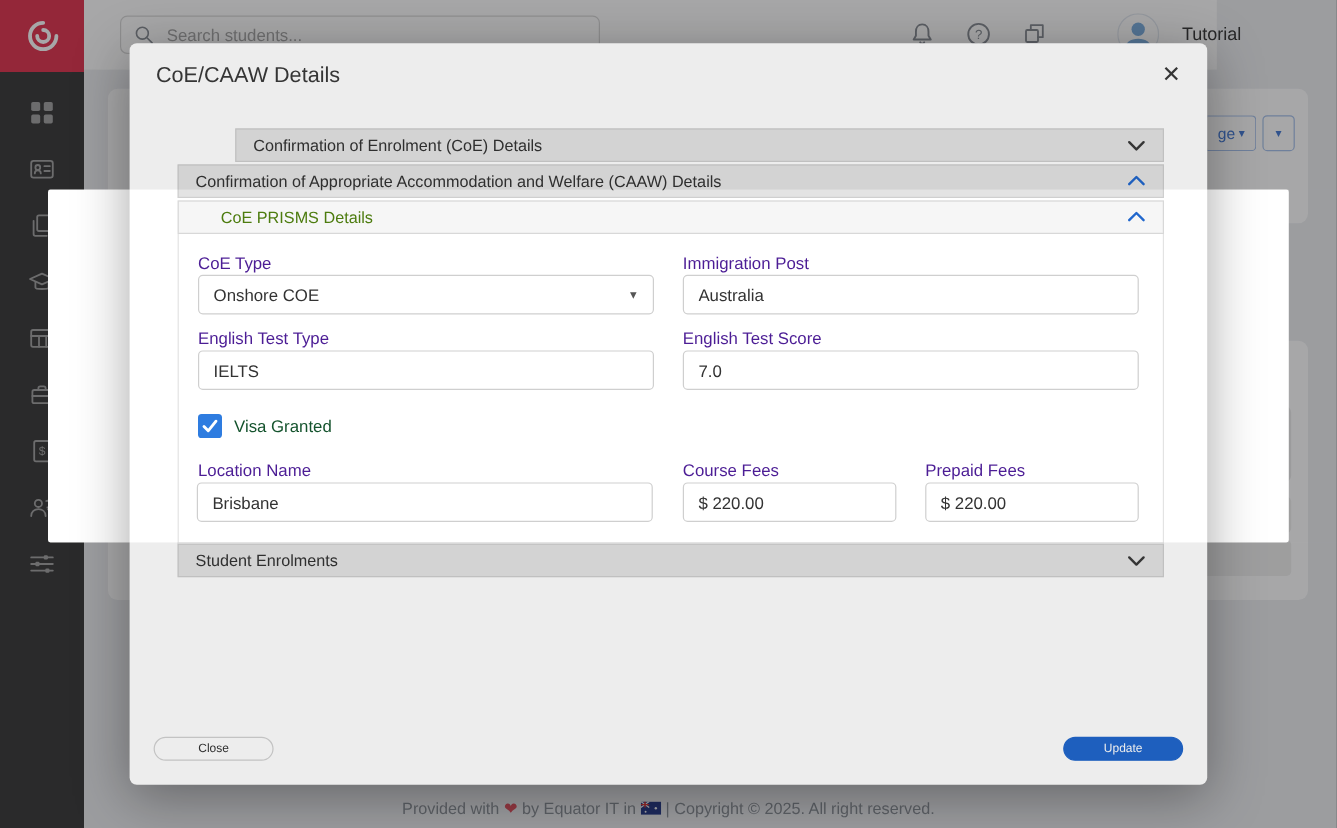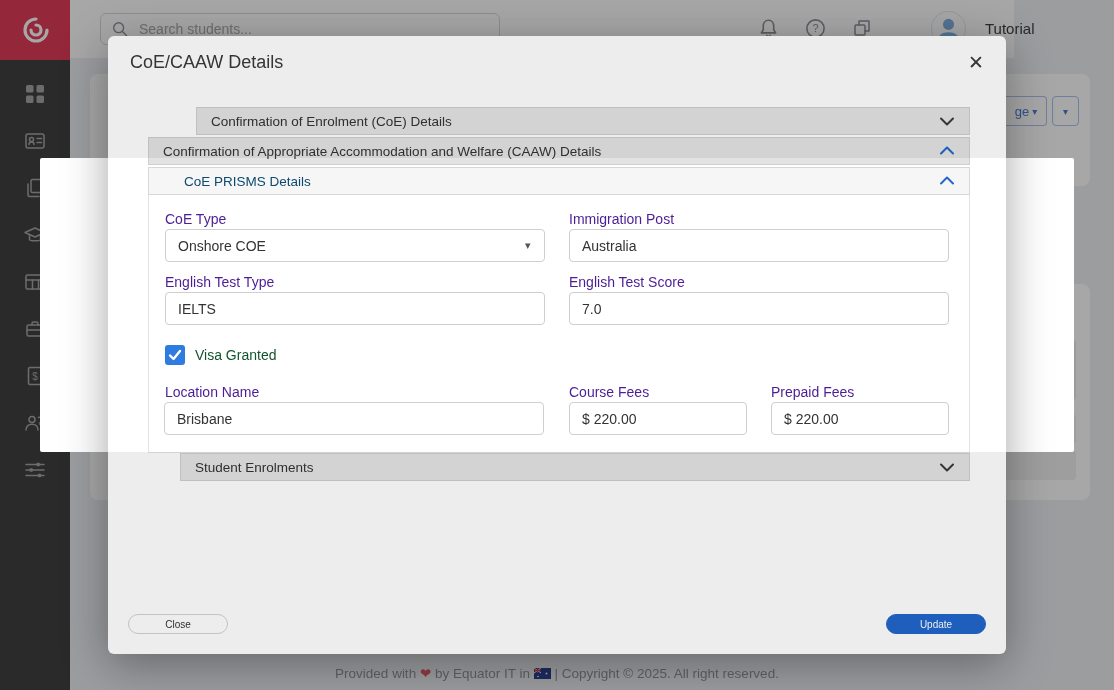--- a/index.html
+++ b/index.html
@@ -49,21 +49,21 @@
          box-shadow:0 10px 45px rgba(0,0,0,0.35);z-index:10;}
   .modal-header{height:52px;display:flex;align-items:center;padding:0 22px;box-sizing:border-box;}
   .modal-title{flex:1;font-size:18px;font-weight:500;color:#3a3a3a;}
   .modal-close{font-size:19px;color:#3a3a3a;cursor:pointer;line-height:1;}
 
   .acc-wrap{position:absolute;left:40px;top:71px;width:822px;}
   .acc-header{height:28px;box-sizing:border-box;border:1px solid #cfcfcf;background:#e3e3e3;display:flex;
               align-items:center;padding:0 14px;font-size:13.5px;color:#333;margin-top:2px;cursor:pointer;}
   .acc-header:first-child{margin-top:0;margin-left:48px;}
   .acc-header .lbl{flex:1;}
-  .acc-sub{background:#f6f6f6;border-color:#d8d8d8;color:#0c4a6e;padding-left:35px;}
+  .acc-sub{background:#f6f6f6;border-color:#d8d8d8;color:#4d7c0f;padding-left:35px;}
   .chev{flex:none;}
 
   .acc-content{position:relative;height:258px;background:#fff;border:1px solid #e3e3e3;border-top:none;box-sizing:border-box;}
   .f-label{position:absolute;font-size:14px;color:#4c1d95;}
   .f-input{position:absolute;height:33px;box-sizing:border-box;border:1px solid #cfcfcf;border-radius:4px;
            font-size:14px;color:#333;padding:0 12px;font-family:"Liberation Sans",sans-serif;background:#fff;}
   .sel-caret{position:absolute;pointer-events:none;color:#555;font-size:11px;}
   .checkbox{position:absolute;width:20px;height:20px;background:#2e7ce0;border-radius:3px;display:flex;
             align-items:center;justify-content:center;cursor:pointer;}
   .cb-label{position:absolute;font-size:14px;color:#14532d;}
@@ -261,21 +261,21 @@
         <div class="f-label" style="left:16px;top:189px;">Location Name</div>
         <input class="f-input" style="left: 15px; top: 207px; width: 380px;" value="Brisbane">
 
         <div class="f-label" style="left:420px;top:189px;">Course Fees</div>
         <input class="f-input" style="left: 420px; top: 207px; width: 178px;" value="$ 220.00">
 
         <div class="f-label" style="left:622px;top:189px;">Prepaid Fees</div>
         <input class="f-input" style="left: 622px; top: 207px; width: 178px;" value="$ 220.00">
       </div>
 
-      <div class="acc-header" style="margin-top:0;margin-left:32px;">
+      <div class="acc-header" style="margin-top:0;">
         <span class="lbl">Student Enrolments</span>
         <svg class="chev" width="16" height="12" viewBox="0 0 16 12">
           <polyline points="2,3.5 8,9.5 14,3.5" fill="none" stroke="#3a3a3a" stroke-width="2" stroke-linecap="round" stroke-linejoin="round"></polyline>
         </svg>
       </div>
     </div>
 
     <div class="btn btn-close">Close</div>
     <div class="btn btn-update">Update</div>
   </div>

